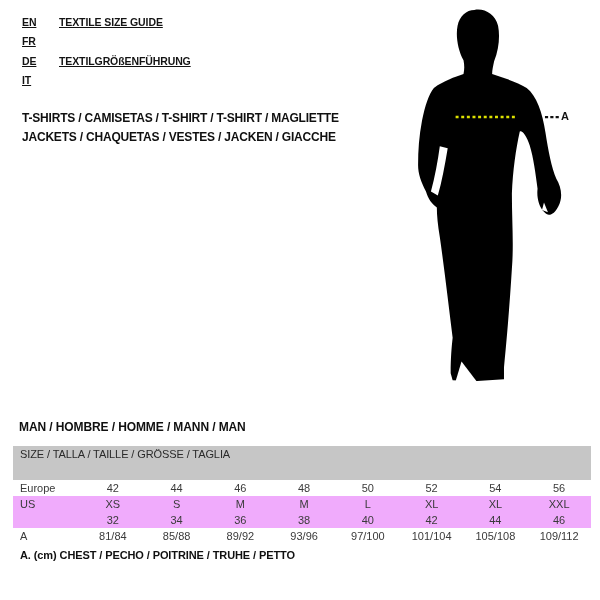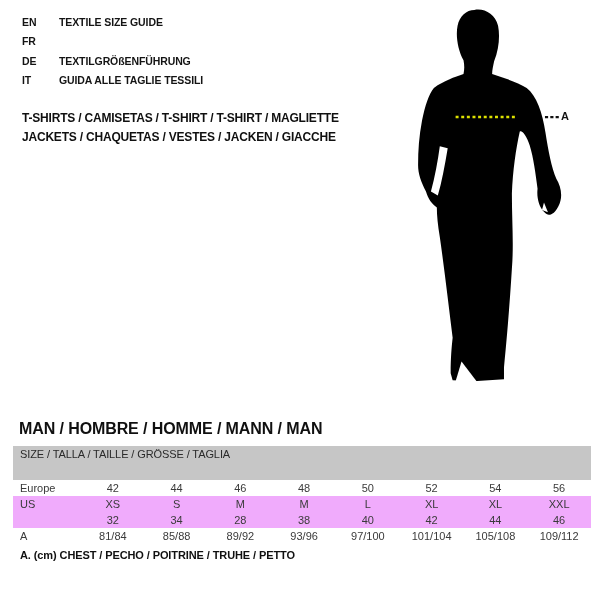--- a/index.html
+++ b/index.html
@@ -2,34 +2,34 @@
 <html><head>
 <meta charset="utf-8">
 <style>
   html,body{margin:0;padding:0;}
   body{
     width:600px;height:600px;position:relative;background:#ffffff;
     font-family:"Liberation Sans","DejaVu Sans",sans-serif;
     -webkit-font-smoothing:antialiased;color:#111;overflow:hidden;
   }
   
-  .lang-block{position:absolute;left:22px;top:12px;}
+  .lang-block{position:absolute;left:22px;top:12px;text-decoration:underline;}
   .lang-row{display:flex;height:19.5px;align-items:center;
     font-size:10.5px;font-weight:700;letter-spacing:-0.1px;color:#141414;}
   .lang-code{width:37px;flex:0 0 37px;}
   
   .garment-block{position:absolute;left:22px;top:109px;
     font-size:12px;font-weight:700;letter-spacing:-0.2px;color:#101010;line-height:18.5px;}
   
   .figure-wrap{position:absolute;left:408px;top:5px;width:190px;height:392px;}
   .measure-label{position:absolute;left:561px;top:110px;
     font-size:11px;font-weight:700;color:#141414;}
   
   .section-title{position:absolute;left:19px;top:420px;
-    font-size:16px;font-weight:700;letter-spacing:-0.1px;color:#101010;}
+    font-size:12px;font-weight:700;letter-spacing:-0.1px;color:#101010;}
   
   .size-table{position:absolute;left:13px;top:446px;width:578px;font-size:11px;}
   .t-header{height:34px;line-height:17px;background:#c6c6c6;
     padding-left:7px;color:#2a2a2a;letter-spacing:-0.1px;}
   .t-row{display:flex;height:16px;line-height:16px;color:#3a3a3a;}
   .t-row.alt{background:#f0abfc;}
   .t-label{flex:0 0 61px;padding-left:7px;text-align:left;}
   .t-cell{flex:1 1 0;text-align:center;}
   
   .footnote{position:absolute;left:20px;top:549px;
@@ -45,21 +45,20 @@
   </div>
   <div class="lang-row">
     <span class="lang-code">FR</span>
   </div>
   <div class="lang-row">
     <span class="lang-code">DE</span>
     <span class="lang-name">TEXTILGRÖßENFÜHRUNG</span>
   </div>
   <div class="lang-row">
     <span class="lang-code">IT</span>
-    <span class="lang-name">GUIDA ALLE TAGLIE TESSILI</span>
   </div>
 </div>
 
 <div class="garment-block">
   <div>T-SHIRTS / CAMISETAS / T-SHIRT / T-SHIRT / MAGLIETTE</div>
   <div>JACKETS / CHAQUETAS / VESTES / JACKEN / GIACCHE</div>
 </div>
 
 <div class="figure-wrap">
   <svg width="190" height="392" viewBox="408 5 190 397" xmlns="http://www.w3.org/2000/svg">
@@ -129,21 +128,21 @@
     <div class="t-cell">L</div>
     <div class="t-cell">XL</div>
     <div class="t-cell">XL</div>
     <div class="t-cell">XXL</div>
   </div>
 
   <div class="t-row alt">
     <div class="t-label"></div>
     <div class="t-cell">32</div>
     <div class="t-cell">34</div>
-    <div class="t-cell">28</div>
+    <div class="t-cell">36</div>
     <div class="t-cell">38</div>
     <div class="t-cell">40</div>
     <div class="t-cell">42</div>
     <div class="t-cell">44</div>
     <div class="t-cell">46</div>
   </div>
 
   <div class="t-row">
     <div class="t-label">A</div>
     <div class="t-cell">81/84</div>

